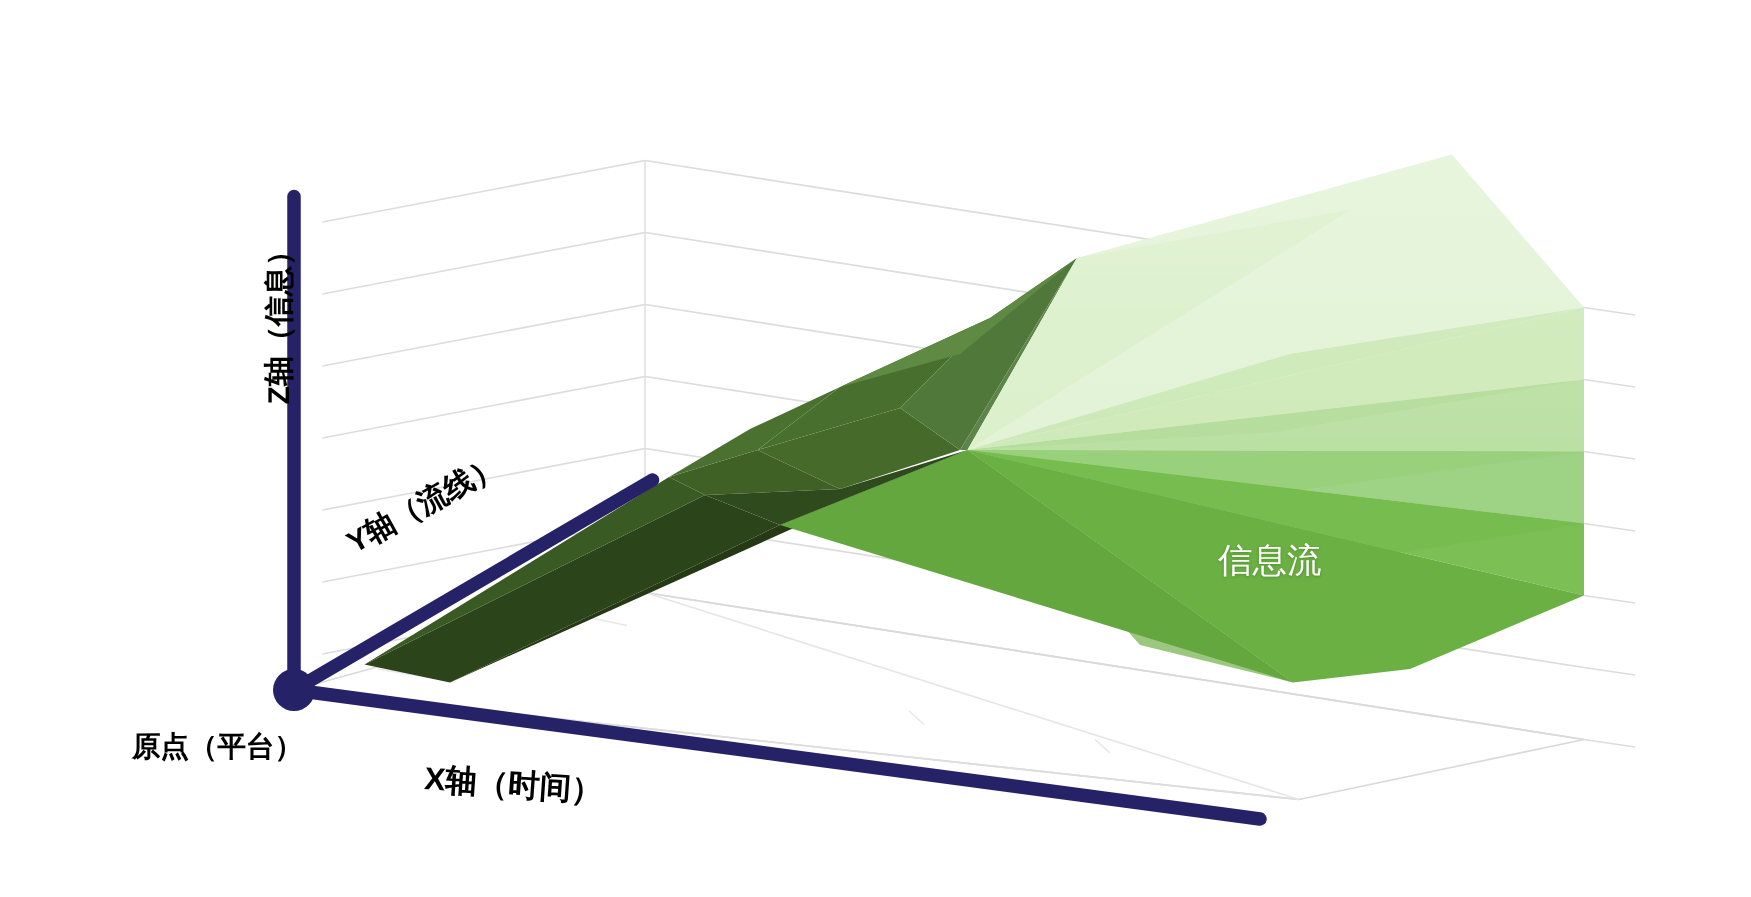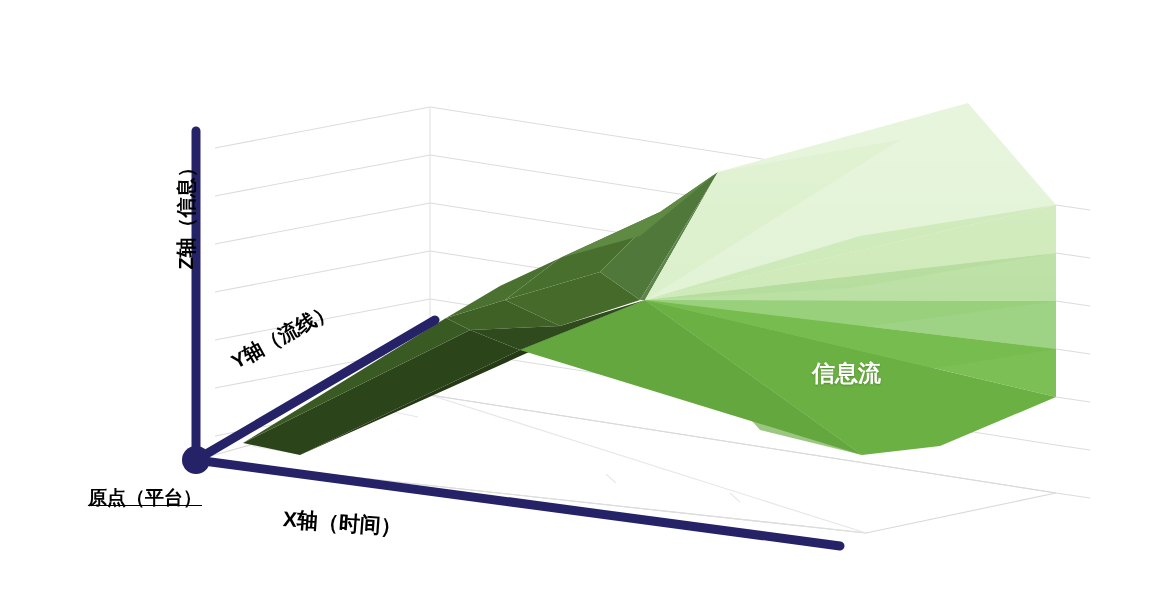--- a/index.html
+++ b/index.html
@@ -52,28 +52,27 @@
     font-size: 21px;
     left: 283px;
     top: 505px;
     transform: rotate(4deg);
     transform-origin: 0% 50%;
   }
   #label-origin {
     font-size: 19px;
     left: 88px;
     top: 485px;
-    text-decoration: underline;
   }
   #label-flow {
     position: absolute;
     left: 812px;
     top: 358px;
     font-size: 23px;
-    font-weight: 700;
+    font-weight: 400;
     color: #ffffff;
     white-space: nowrap;
     text-shadow: 0 1px 2px rgba(40,70,20,0.35);
   }
 </style>
 </head>
 <body>
 
 <div id="stage">
 

